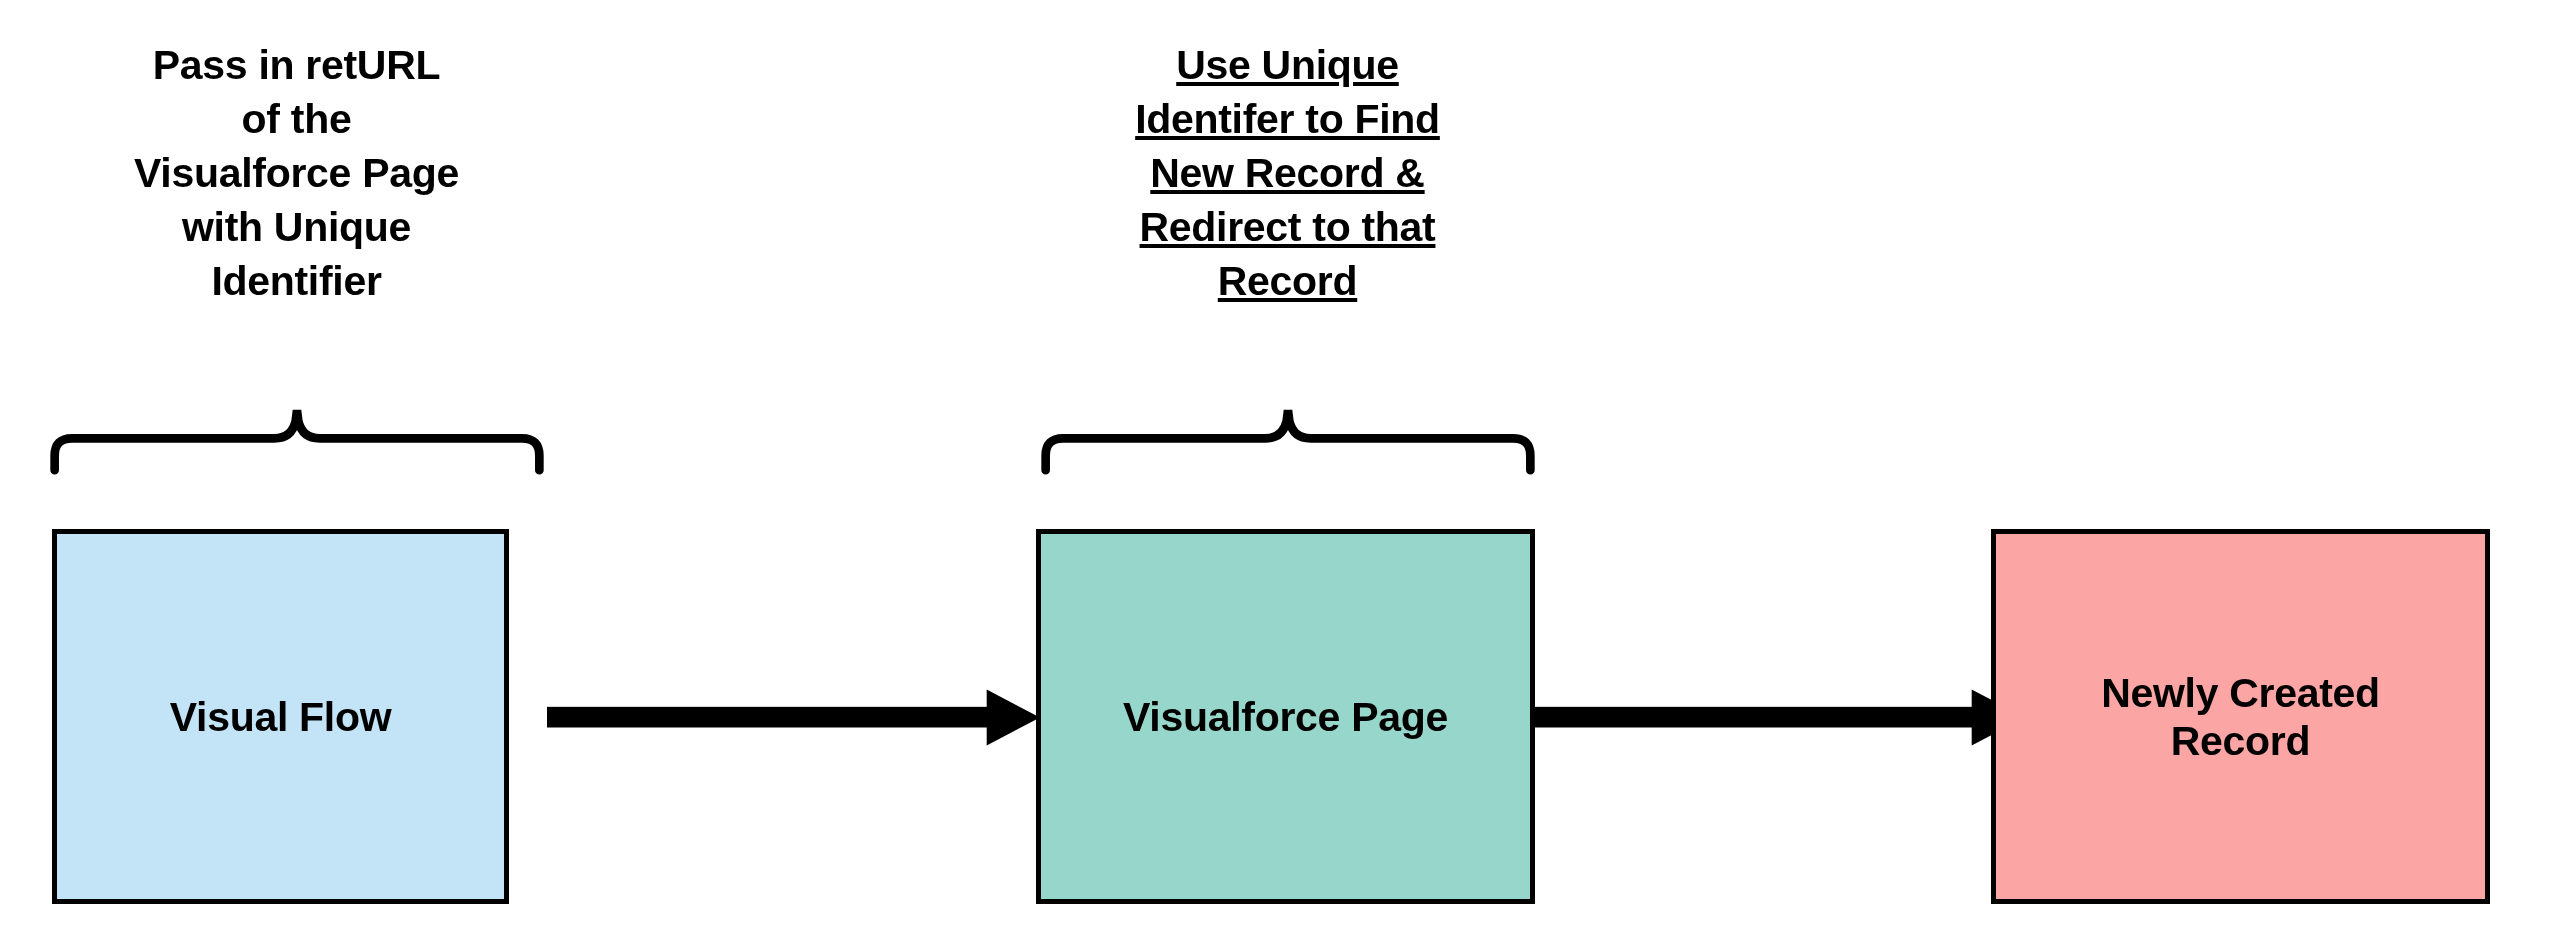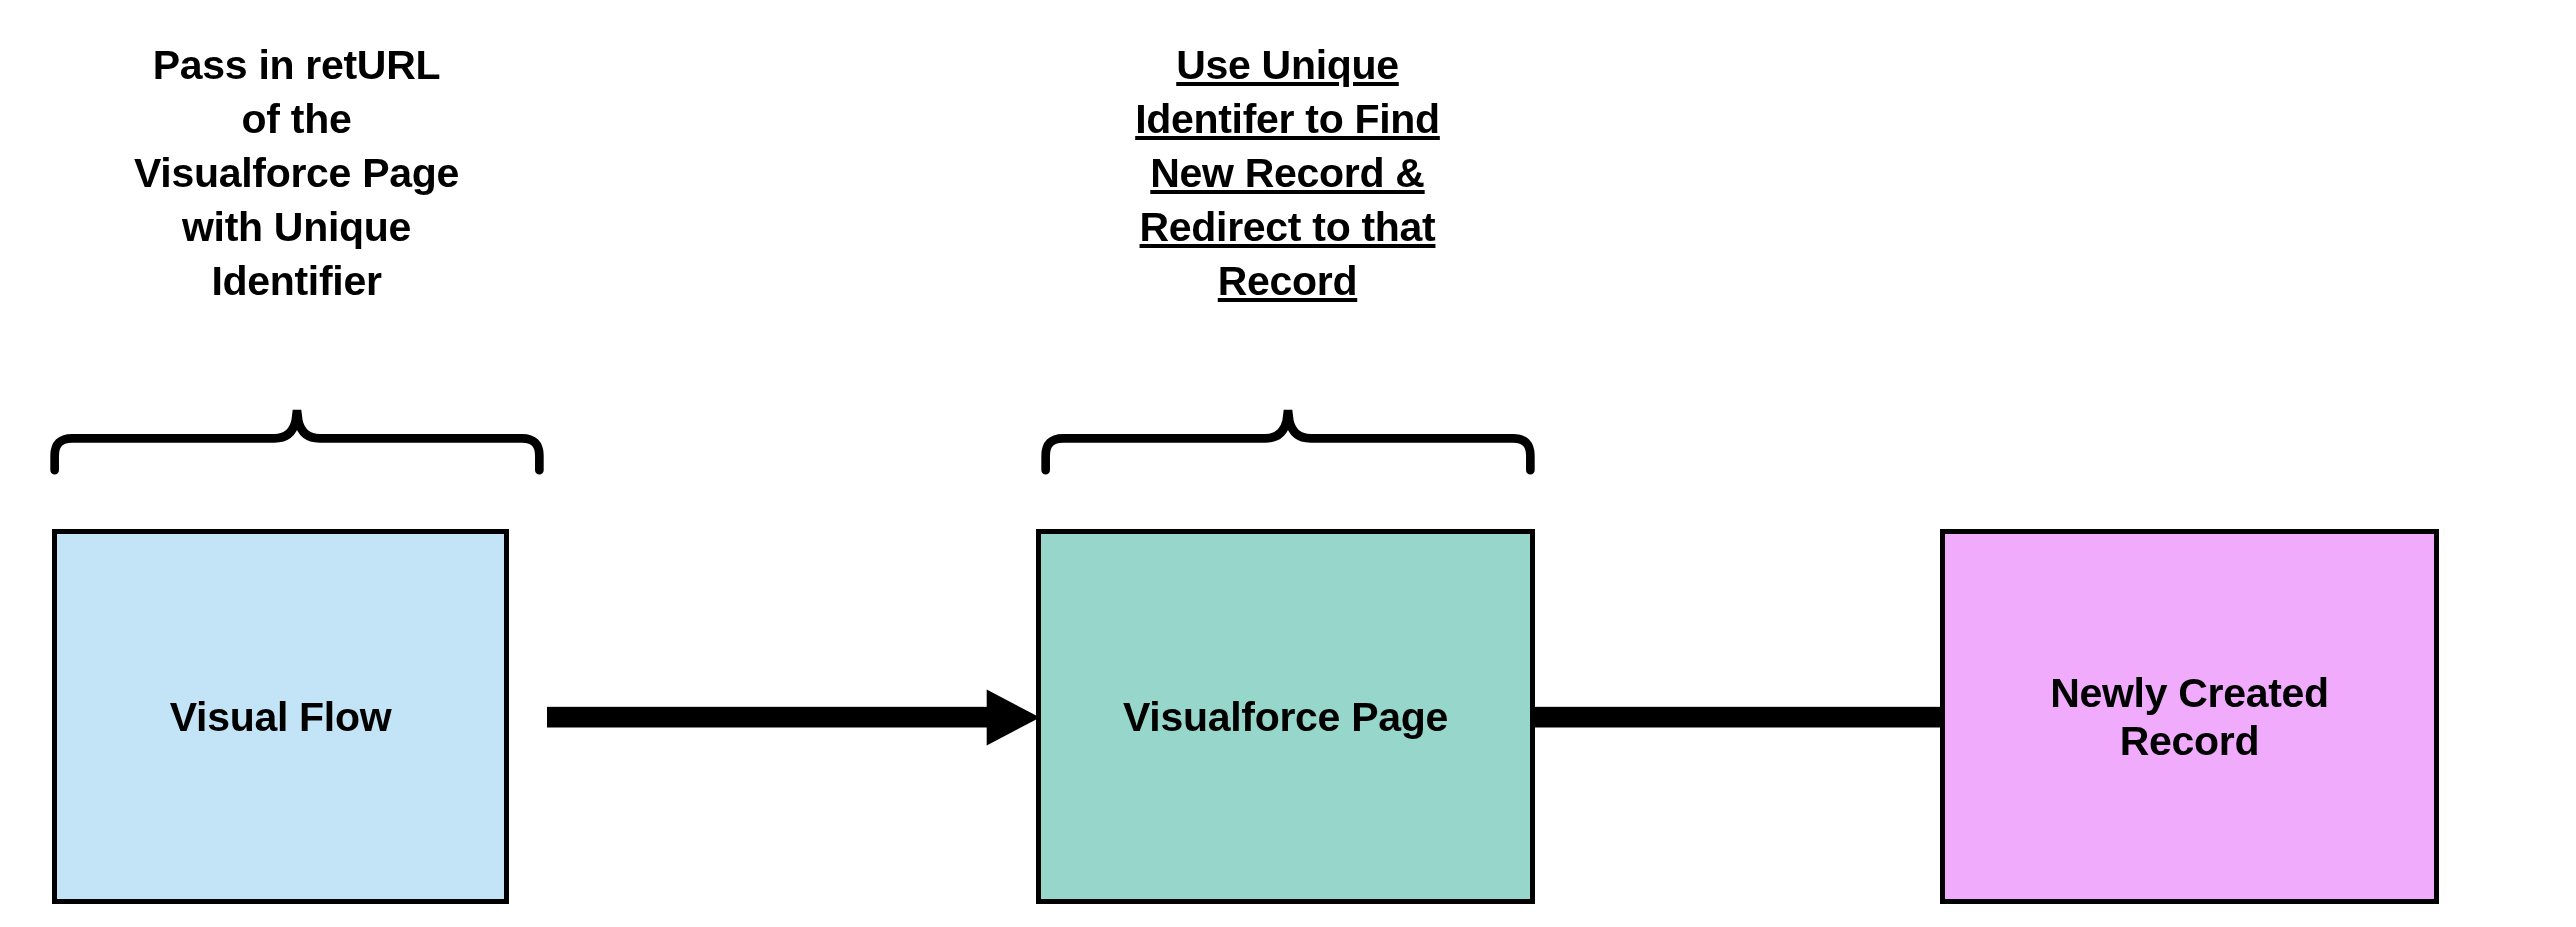--- a/index.html
+++ b/index.html
@@ -77,25 +77,25 @@
     background: #c3e4f7;
   }
   #box-visualforce-page {
     left: 1036px;
     top: 498px;
     width: 499px;
     height: 375px;
     background: #97d6ca;
   }
   #box-newly-created-record {
-    left: 1940px;
+    left: 1991px;
     top: 498px;
     width: 499px;
     height: 375px;
-    background: #f0abfc;
+    background: #fca5a5;
   }
 
   
   .arrow {
     position: absolute;
   }
   #arrow-1 { left: 547px;  top: 653px; }
   #arrow-2 { left: 1532px; top: 653px; }
 </style>
 </head>

